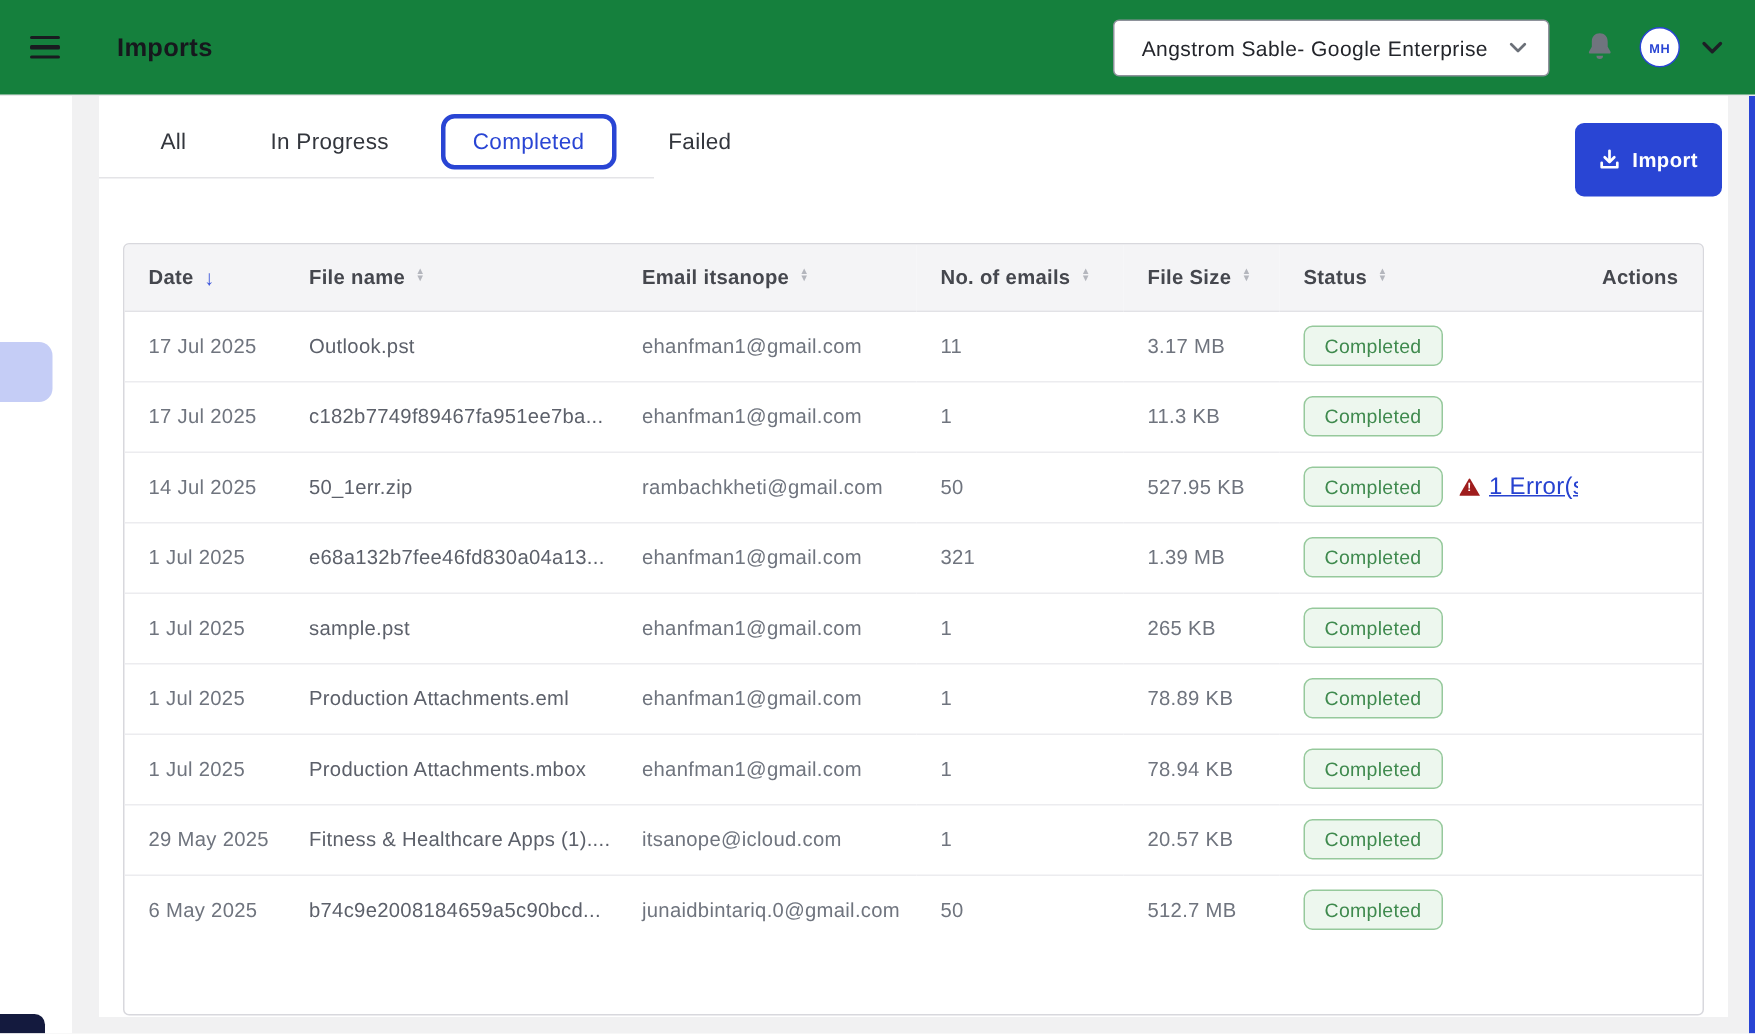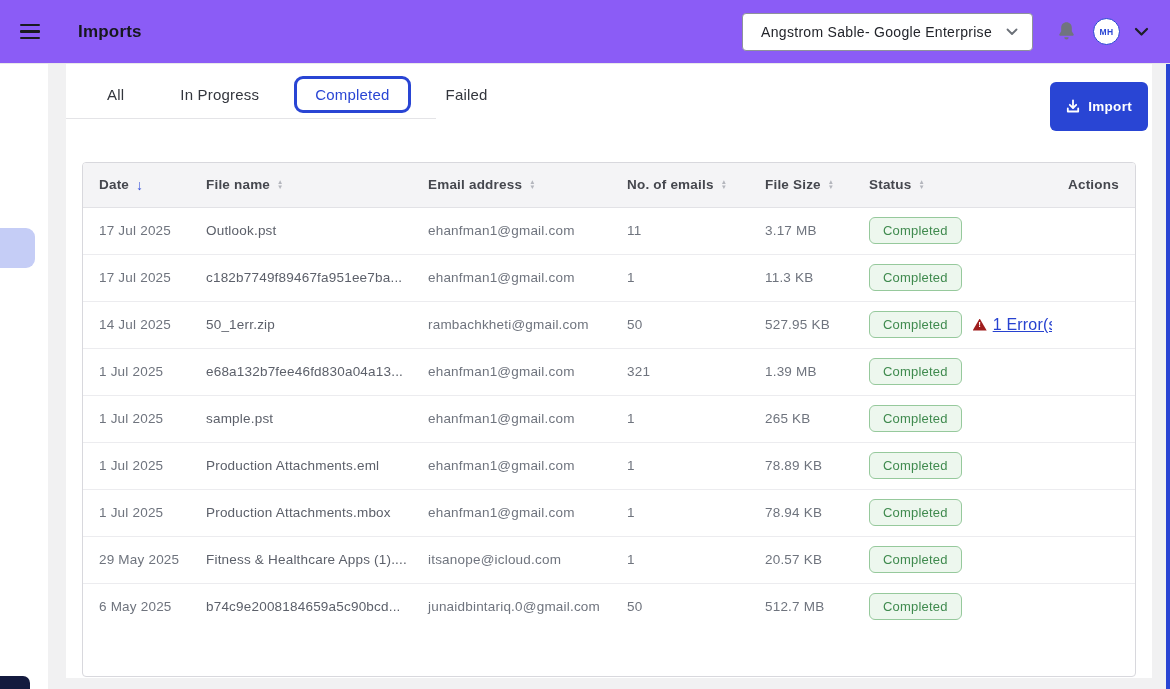--- a/index.html
+++ b/index.html
@@ -12,21 +12,21 @@
     --link:#2742d0;
     --body-text:#6f747e;
     --head-text:#45474e;
   }
   *{margin:0;padding:0;box-sizing:border-box;}
   html,body{width:1170px;height:689px;}
   body{font-family:"Liberation Sans","DejaVu Sans",sans-serif;background:var(--page-bg);}
   .screen{position:relative;width:1170px;height:689px;overflow:hidden;background:var(--page-bg);}
 
   
-  .topbar{position:absolute;top:0;left:0;width:1170px;height:64px;background:#8b5cf6;border-bottom:1px solid #e8e8ea;display:flex;align-items:center;z-index:5;}
+  .topbar{position:absolute;top:0;left:0;width:1170px;height:64px;background:#15803d;border-bottom:1px solid #e8e8ea;display:flex;align-items:center;z-index:5;}
   .hamburger{margin-left:14px;width:34px;height:34px;background:none;border:none;cursor:pointer;display:flex;flex-direction:column;justify-content:center;gap:4px;padding:6px;}
   .hamburger span{display:block;width:20px;height:2.6px;background:#191b20;border-radius:1px;}
   .page-title{margin-left:30px;font-size:17px;font-weight:700;color:#16181d;letter-spacing:.2px;}
   .topbar-right{margin-left:auto;display:flex;align-items:center;margin-right:18px;padding-left:40px;}
   .org-selector{display:flex;align-items:center;gap:14px;height:38px;padding:0 14px 0 18px;background:#fff;border:1px solid #8e929b;border-radius:4px;font-size:14px;font-weight:500;color:#23252b;letter-spacing:.3px;cursor:pointer;font-family:inherit;}
   .icon-btn{background:none;border:none;cursor:pointer;display:flex;align-items:center;justify-content:center;}
   .bell-btn{margin-left:20px;width:26px;height:26px;}
   .avatar{margin-left:14px;width:27px;height:27px;border-radius:50%;border:1.6px solid var(--accent);background:#fff;color:var(--accent);font-size:8.5px;font-weight:700;letter-spacing:.4px;display:flex;align-items:center;justify-content:center;cursor:pointer;}
   .user-chevron{margin-left:10px;width:22px;height:22px;}
 
@@ -145,21 +145,21 @@
               <span class="th-inner">
                   <span>File name</span>
                   <span class="sort-updown">
                     <span>▲</span>
                     <span>▼</span>
                   </span>
                 </span>
             </th>
             <th>
               <span class="th-inner">
-                  <span>Email address</span>
+                  <span>Email itsanope</span>
                   <span class="sort-updown">
                     <span>▲</span>
                     <span>▼</span>
                   </span>
                 </span>
             </th>
             <th>
               <span class="th-inner">
                   <span>No. of emails</span>
                   <span class="sort-updown">

